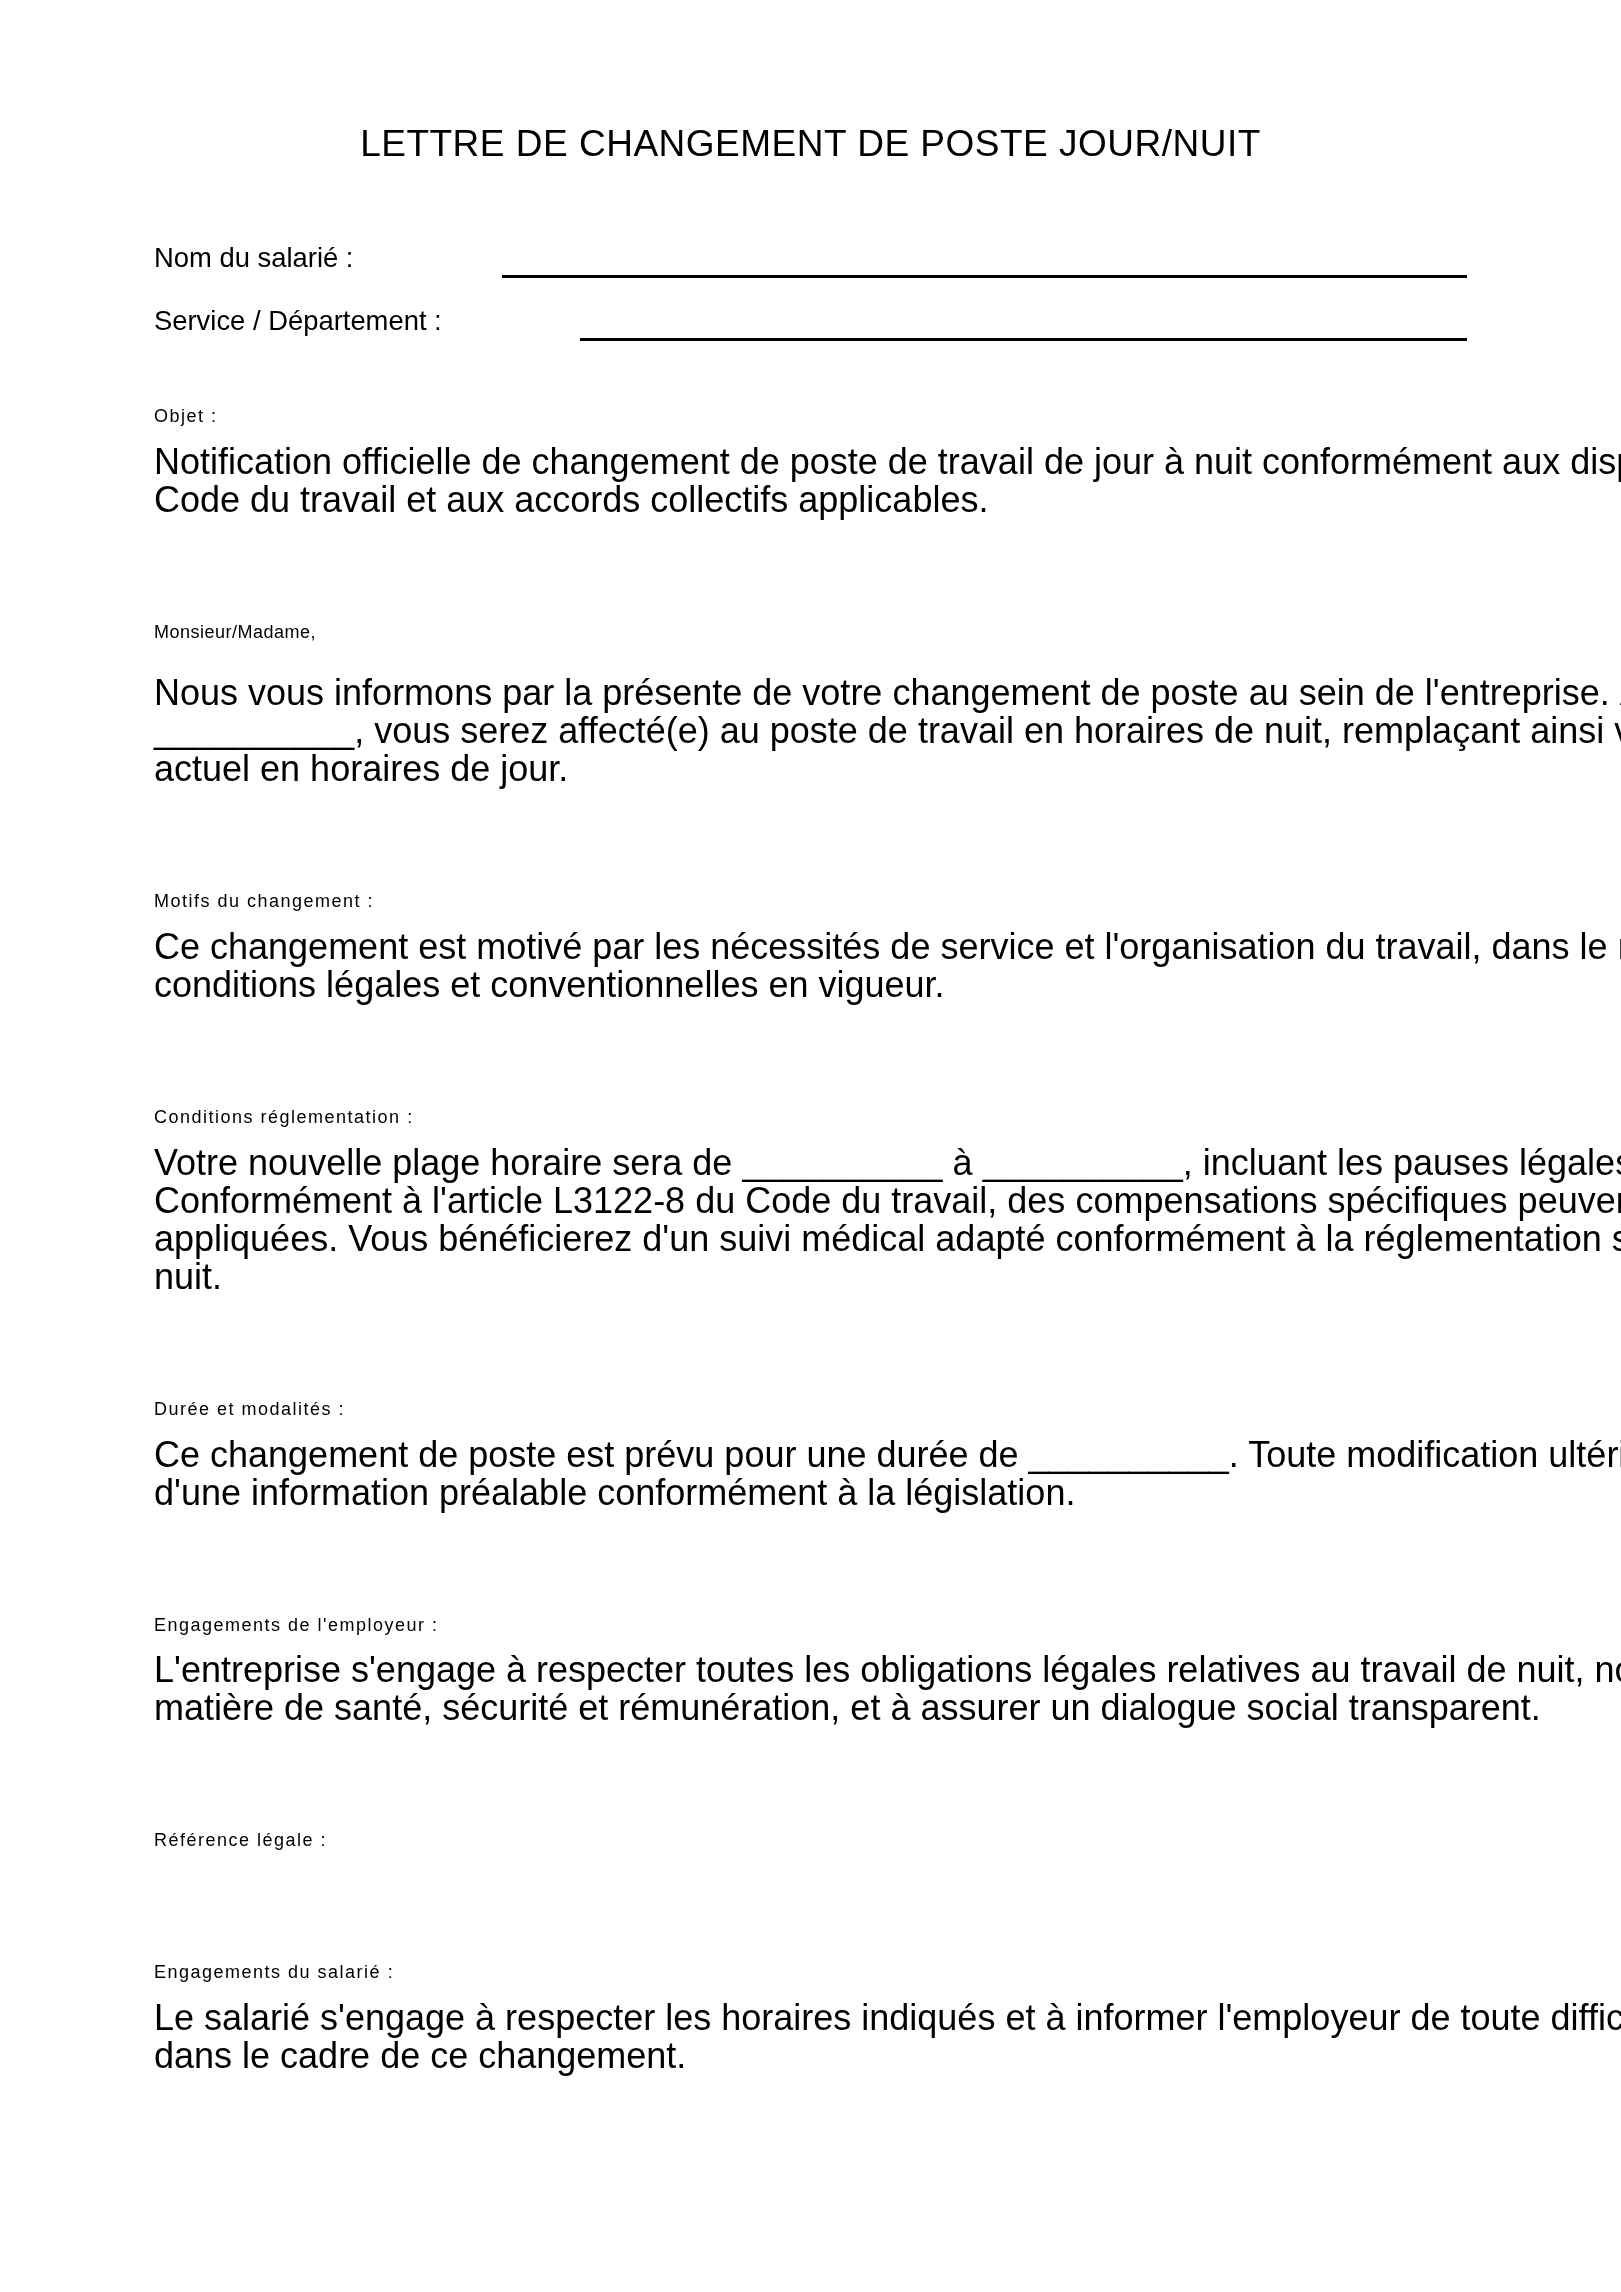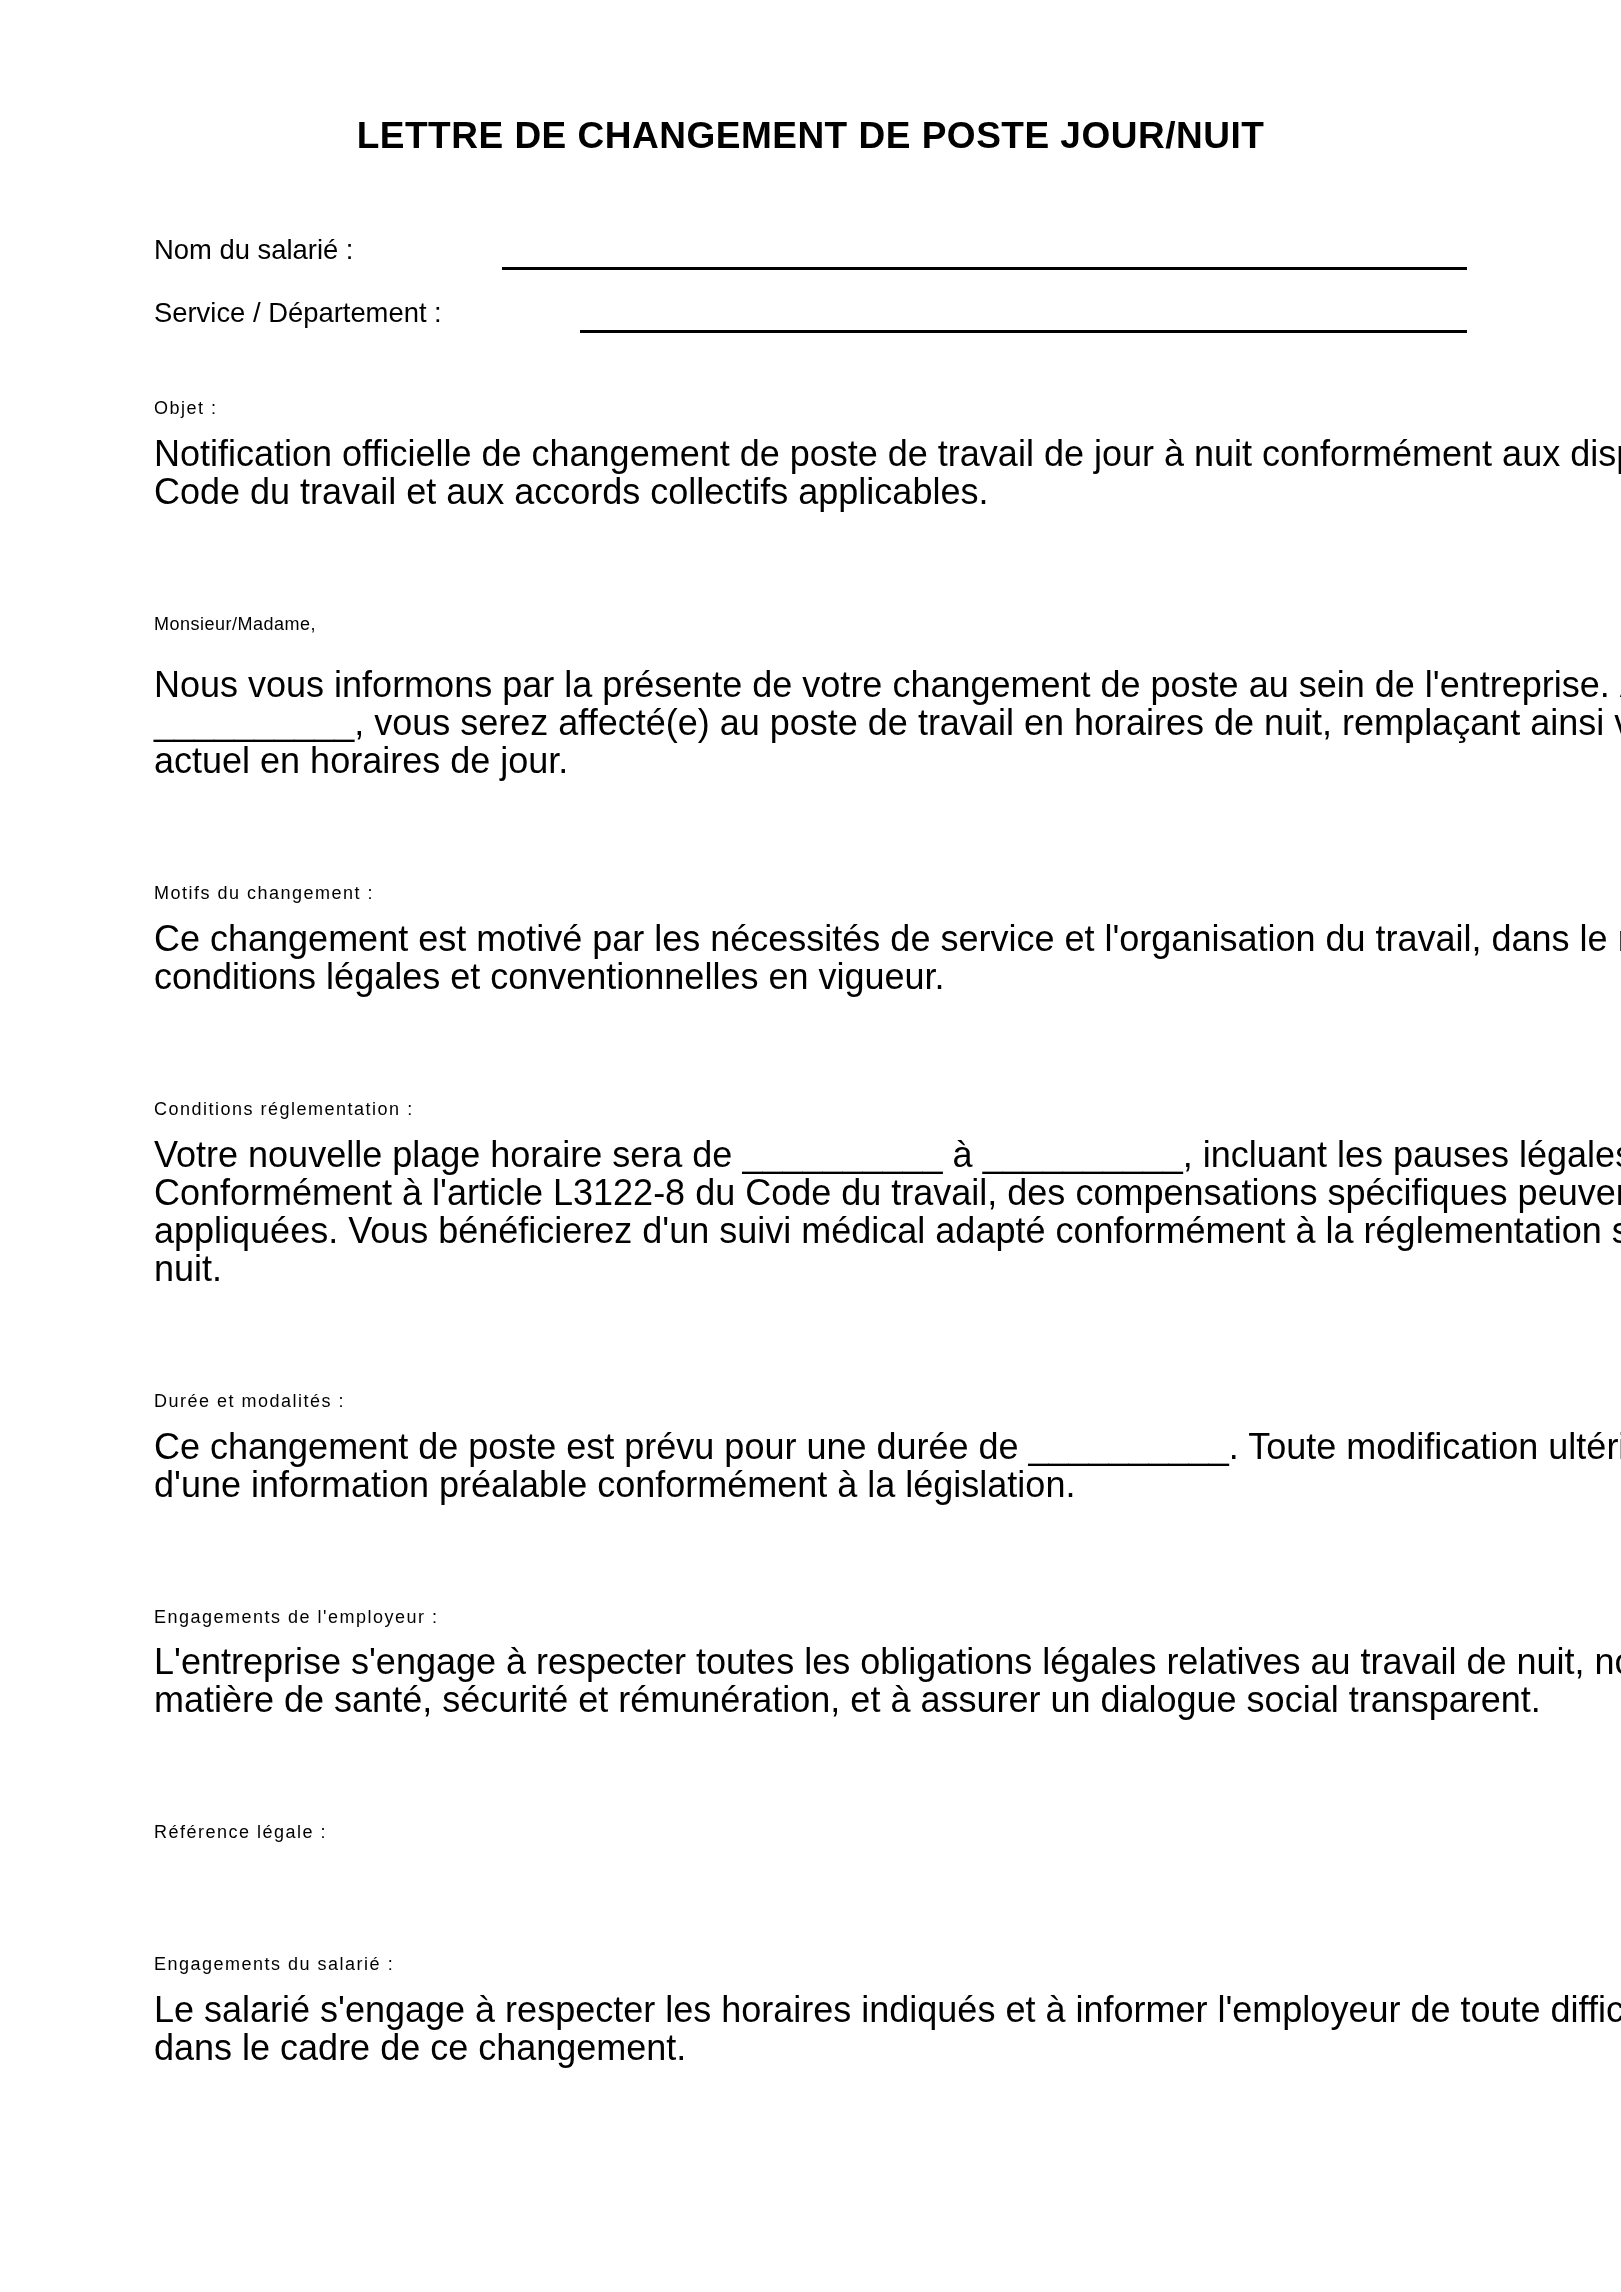--- a/index.html
+++ b/index.html
@@ -12,25 +12,25 @@
     width: 1621px;
     height: 2293px;
     box-sizing: border-box;
     padding: 0 154px;
     background: #ffffff;
     color: #000000;
     font-family: "Liberation Sans", "DejaVu Sans", sans-serif;
     overflow: hidden;
   }
   .doc-title {
-    margin: 0;
+    margin: 8px;
     padding-top: 114px;
     font-size: 37px;
     line-height: 43px;
-    font-weight: 700;
+    font-weight: 400;
     letter-spacing: 0.5px;
     text-align: center;
     white-space: pre;
   }
   .fields {
     margin-top: 74px;
   }
   .field-row {
     position: relative;
     height: 63px;

